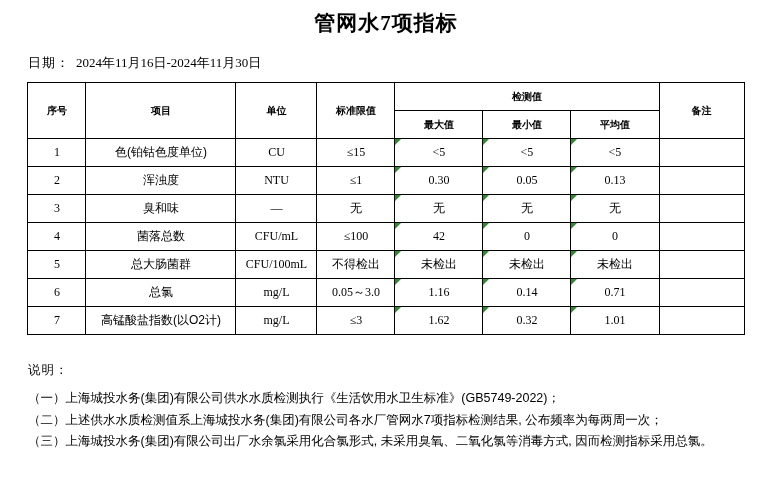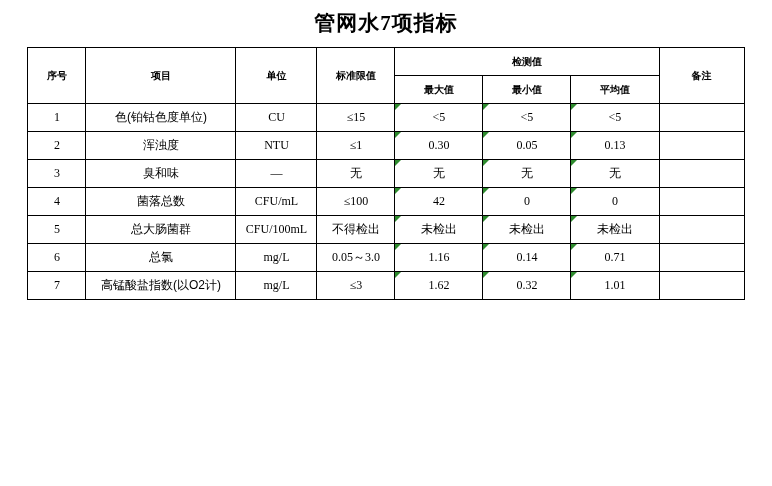--- a/index.html
+++ b/index.html
@@ -118,20 +118,24 @@
     width: 100%;
   }
 </style>
 </head>
 <body>
 
 <div class="page">
 
   <div class="title">管网水7项指标</div>
 
+  <div class="date-row">
+    <span class="date-label">日期：</span>
+    <span class="date-value">2024年11月16日-2024年11月30日</span>
+  </div>
 
   <table class="main">
     <colgroup>
       <col style="width:58px">
       <col style="width:150px">
       <col style="width:81px">
       <col style="width:78px">
       <col style="width:88px">
       <col style="width:88px">
       <col style="width:88px">
@@ -282,14 +286,20 @@
           </td>
         <td class="val">
             <span class="corner"></span>
             <span class="cell-content">1.01</span>
           </td>
         <td></td>
       </tr>
     </tbody>
   </table>
 
+  <div class="notes">
+    <div class="notes-title">说明：</div>
+    <div class="note-item">（一）上海城投水务(集团)有限公司供水水质检测执行《生活饮用水卫生标准》(GB5749-2022)；</div>
+    <div class="note-item">（二）上述供水水质检测值系上海城投水务(集团)有限公司各水厂管网水7项指标检测结果, 公布频率为每两周一次；</div>
+    <div class="note-item">（三）上海城投水务(集团)有限公司出厂水余氯采用化合氯形式, 未采用臭氧、二氧化氯等消毒方式, 因而检测指标采用总氯。</div>
+  </div>
 
 </div>
 
 </body></html>

